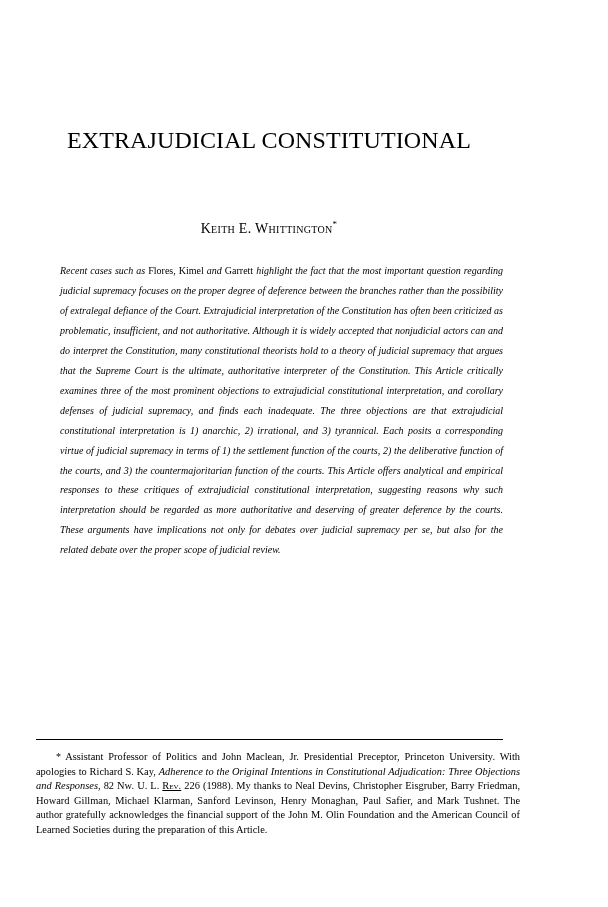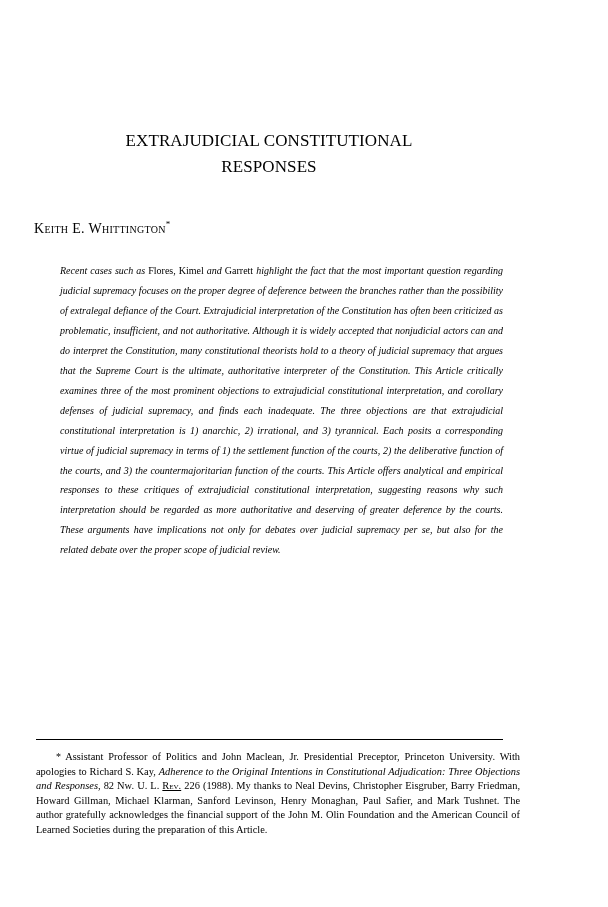--- a/index.html
+++ b/index.html
@@ -25,33 +25,33 @@
 
   
   .title-block {
     position: absolute;
     left: 34px;
     top: 128px;
     width: 470px;
     text-align: center;
   }
   .title-line {
-    font-size: 17px;
+    font-size: 24px;
     line-height: 25.5px;
     letter-spacing: 0.1px;
     white-space: nowrap;
   }
 
   
   .author-block {
     position: absolute;
     left: 34px;
     top: 219px;
     width: 470px;
-    text-align: left;
+    text-align: center;
   }
   .author-name {
     font-size: 14px;
     line-height: 17px;
     font-variant: small-caps;
     letter-spacing: 0.3px;
   }
   .author-name .fn-mark {
     font-variant: normal;
     font-size: 9px;
@@ -113,21 +113,20 @@
     text-decoration: underline;
   }
 </style>
 </head>
 <body>
 
 <div class="page">
 
   <div class="title-block">
     <div class="title-line">EXTRAJUDICIAL CONSTITUTIONAL</div>
-    <div class="title-line">RESPONSES</div>
   </div>
 
   <div class="author-block">
     <span class="author-name">
       <span>Keith E. Whittington</span><span class="fn-mark">*</span>
     </span>
   </div>
 
   <div class="abstract">
     <span id="abstract-slot"><span class="ital">Recent cases such as </span><span class="roman">Flores</span><span class="roman">, </span><span class="roman">Kimel</span><span class="ital"> and </span><span class="roman">Garrett</span><span class="ital"> highlight the fact that the most important question regarding judicial supremacy focuses on the proper degree of deference between the branches rather than the possibility of extralegal defiance of the Court. Extrajudicial interpretation of the Constitution has often been criticized as problematic, insufficient, and not authoritative. Although it is widely accepted that nonjudicial actors can and do interpret the Constitution, many constitutional theorists hold to a theory of judicial supremacy that argues that the Supreme Court is the ultimate, authoritative interpreter of the Constitution.  This Article critically examines three of the most prominent objections to extrajudicial constitutional interpretation, and corollary defenses of judicial supremacy, and finds each inadequate.  The three objections are that extrajudicial constitutional interpretation is 1) anarchic, 2) irrational, and 3) tyrannical.  Each posits a corresponding virtue of judicial supremacy in terms of 1) the settlement function of the courts, 2) the deliberative function of the courts, and 3) the countermajoritarian function of the courts.  This Article offers analytical and empirical responses to these critiques of extrajudicial constitutional interpretation, suggesting reasons why such interpretation should be regarded as more authoritative and deserving of greater deference by the courts.  These arguments have implications not only for debates over judicial supremacy per se, but also for the related debate over the proper scope of judicial review.</span></span>

